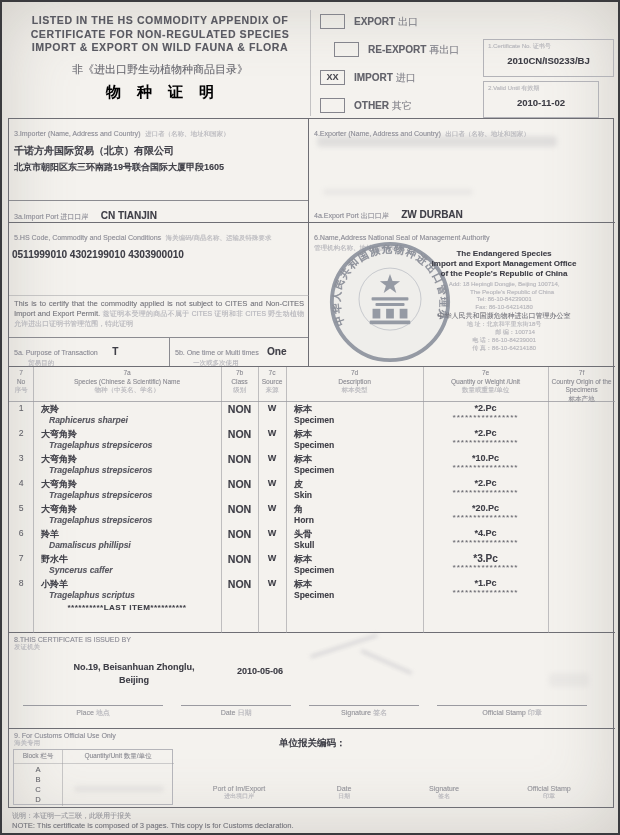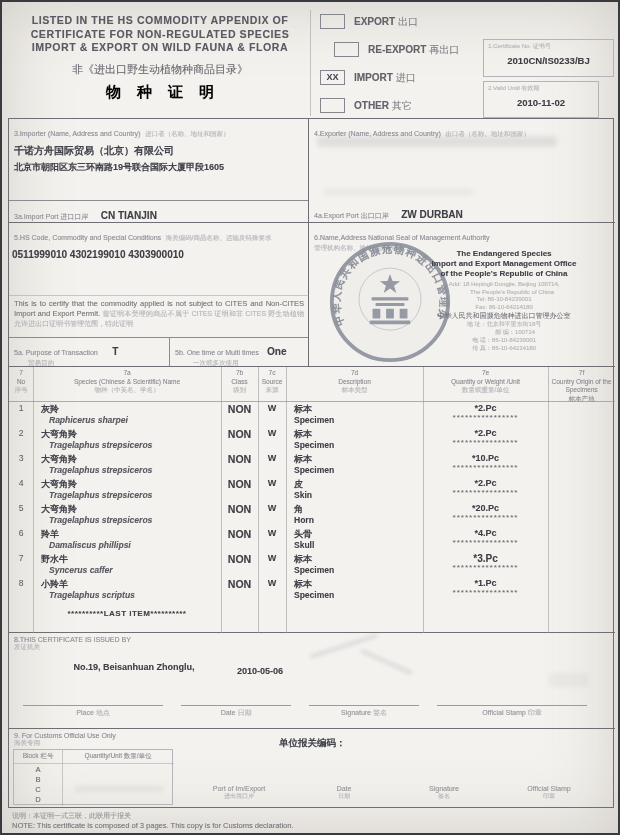--- a/index.html
+++ b/index.html
@@ -295,33 +295,34 @@
         <div class="abs cnb" style="left:32px; font-size:9px;">小羚羊</div>
         <div class="abs sci" style="left:40px; top:12px; font-size:8.5px;">Tragelaphus scriptus</div>
         <div class="abs val-b" style="left:212px; width:37px; text-align:center; font-size:10.5px;">NON</div>
         <div class="abs val-b" style="left:249px; width:28px; text-align:center; font-size:9px;">W</div>
         <div class="abs cnb" style="left:285px; font-size:9px;">标本</div>
         <div class="abs val-b" style="left:285px; top:12px; font-size:8.5px;">Specimen</div>
         <div class="abs val-b" style="left:414px; width:125px; text-align:center; font-size:9px;">*1.Pc</div>
         <div class="abs" style="left:414px; top:10px; width:125px; text-align:center; font-size:8px; letter-spacing:1px; color:#6a6a70;">****************</div>
       </div>
 
-      <div class="abs val-b" style="left:24px; top:242px; width:188px; text-align:center; font-size:8px; letter-spacing:0.5px;">**********LAST ITEM**********</div>
+      <div class="abs val-b" style="left:24px; top:236px; width:188px; text-align:center; font-size:8px; letter-spacing:0.5px;">**********LAST ITEM**********</div>
     </div>
 
     <div class="abs" style="left:0; top:514px; width:606px; height:96px; border-bottom:1.5px solid #6e6e74; padding:3px 5px;">
       <div class="cell-lab">8.THIS CERTIFICATE IS ISSUED BY</div>
       <div class="lab-cn faintest">发证机关</div>
 
       <div class="ghost" style="left:300px; top:12px; width:70px; transform:rotate(-18deg);"></div>
       <div class="ghost" style="left:350px; top:28px; width:55px; transform:rotate(24deg);"></div>
       <div class="smudge" style="left:540px; top:40px; width:40px; height:14px; opacity:.1;"></div>
 
       <div class="abs val-b" style="left:40px; top:28px; width:170px; text-align:center; font-size:9px; line-height:13px;">
         <div>No.19, Beisanhuan Zhonglu,</div>
+        <div>Beijing</div>
       </div>
       <div class="abs val-b" style="left:228px; top:33px; font-size:9px;">2010-05-06</div>
 
       <div class="sigline" style="left:14px;  top:72px; width:140px;"><span>Place</span> <span class="faintest">地点</span></div>
       <div class="sigline" style="left:172px; top:72px; width:110px;"><span>Date</span> <span class="faintest">日期</span></div>
       <div class="sigline" style="left:300px; top:72px; width:110px;"><span>Signature</span> <span class="faintest">签名</span></div>
       <div class="sigline" style="left:428px; top:72px; width:150px;"><span>Official Stamp</span> <span class="faintest">印章</span></div>
     </div>
 
     <div class="abs" style="left:0; top:610px; width:606px; height:80px; padding:3px 5px;">

